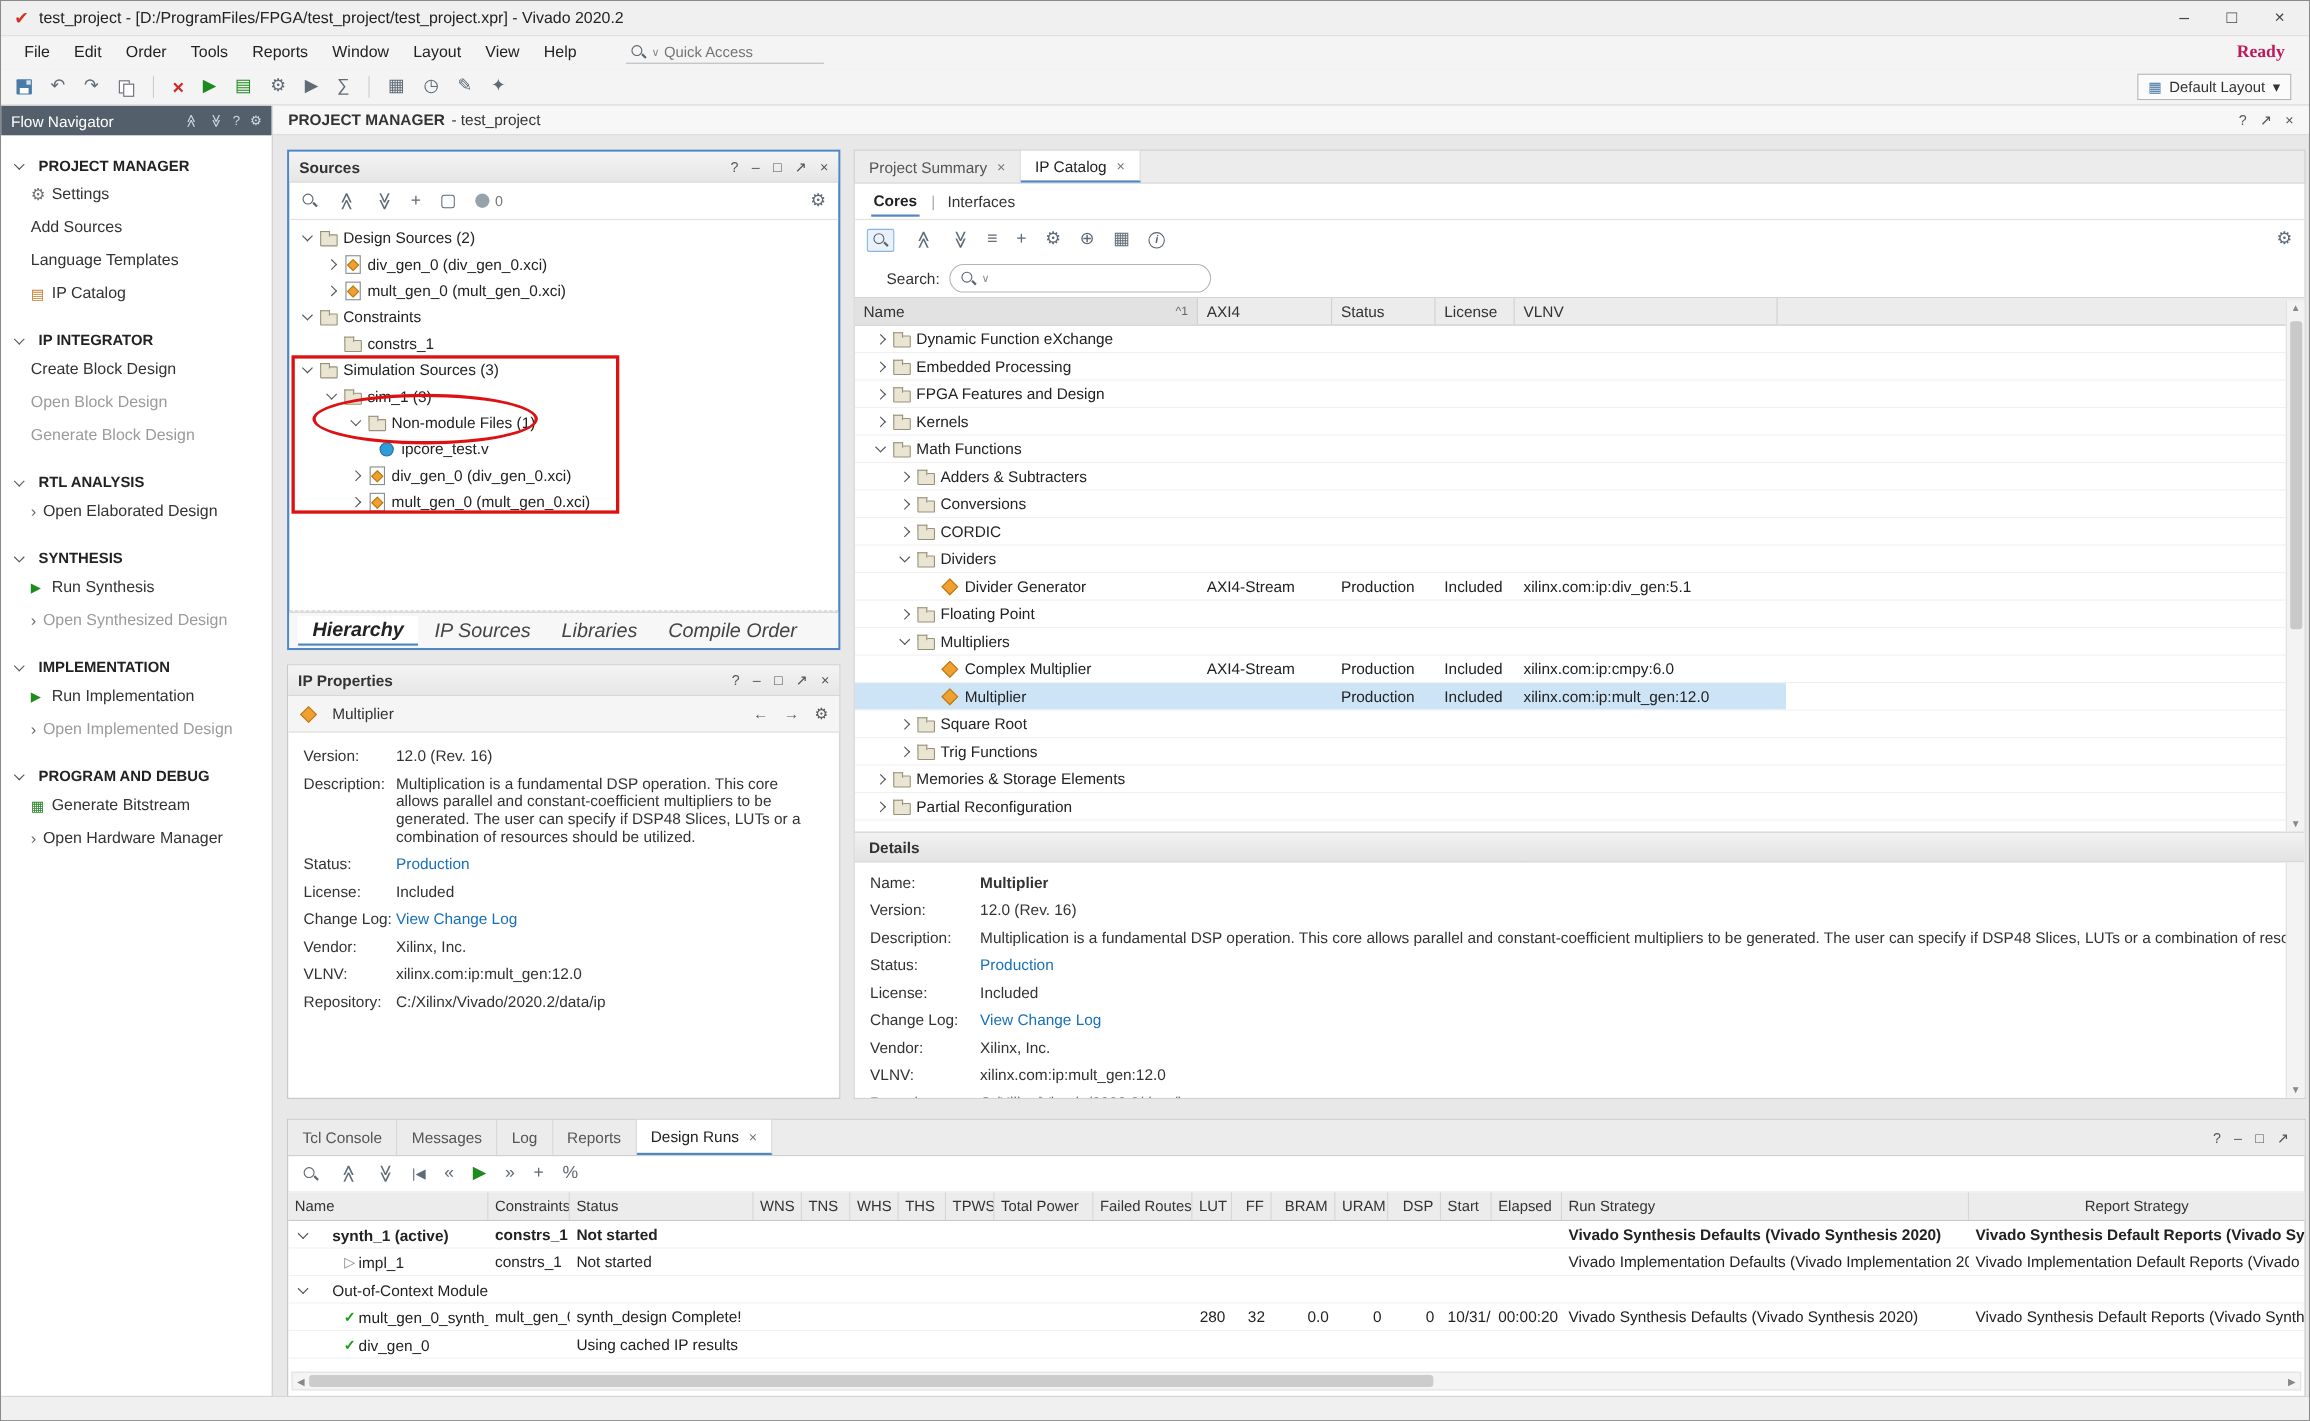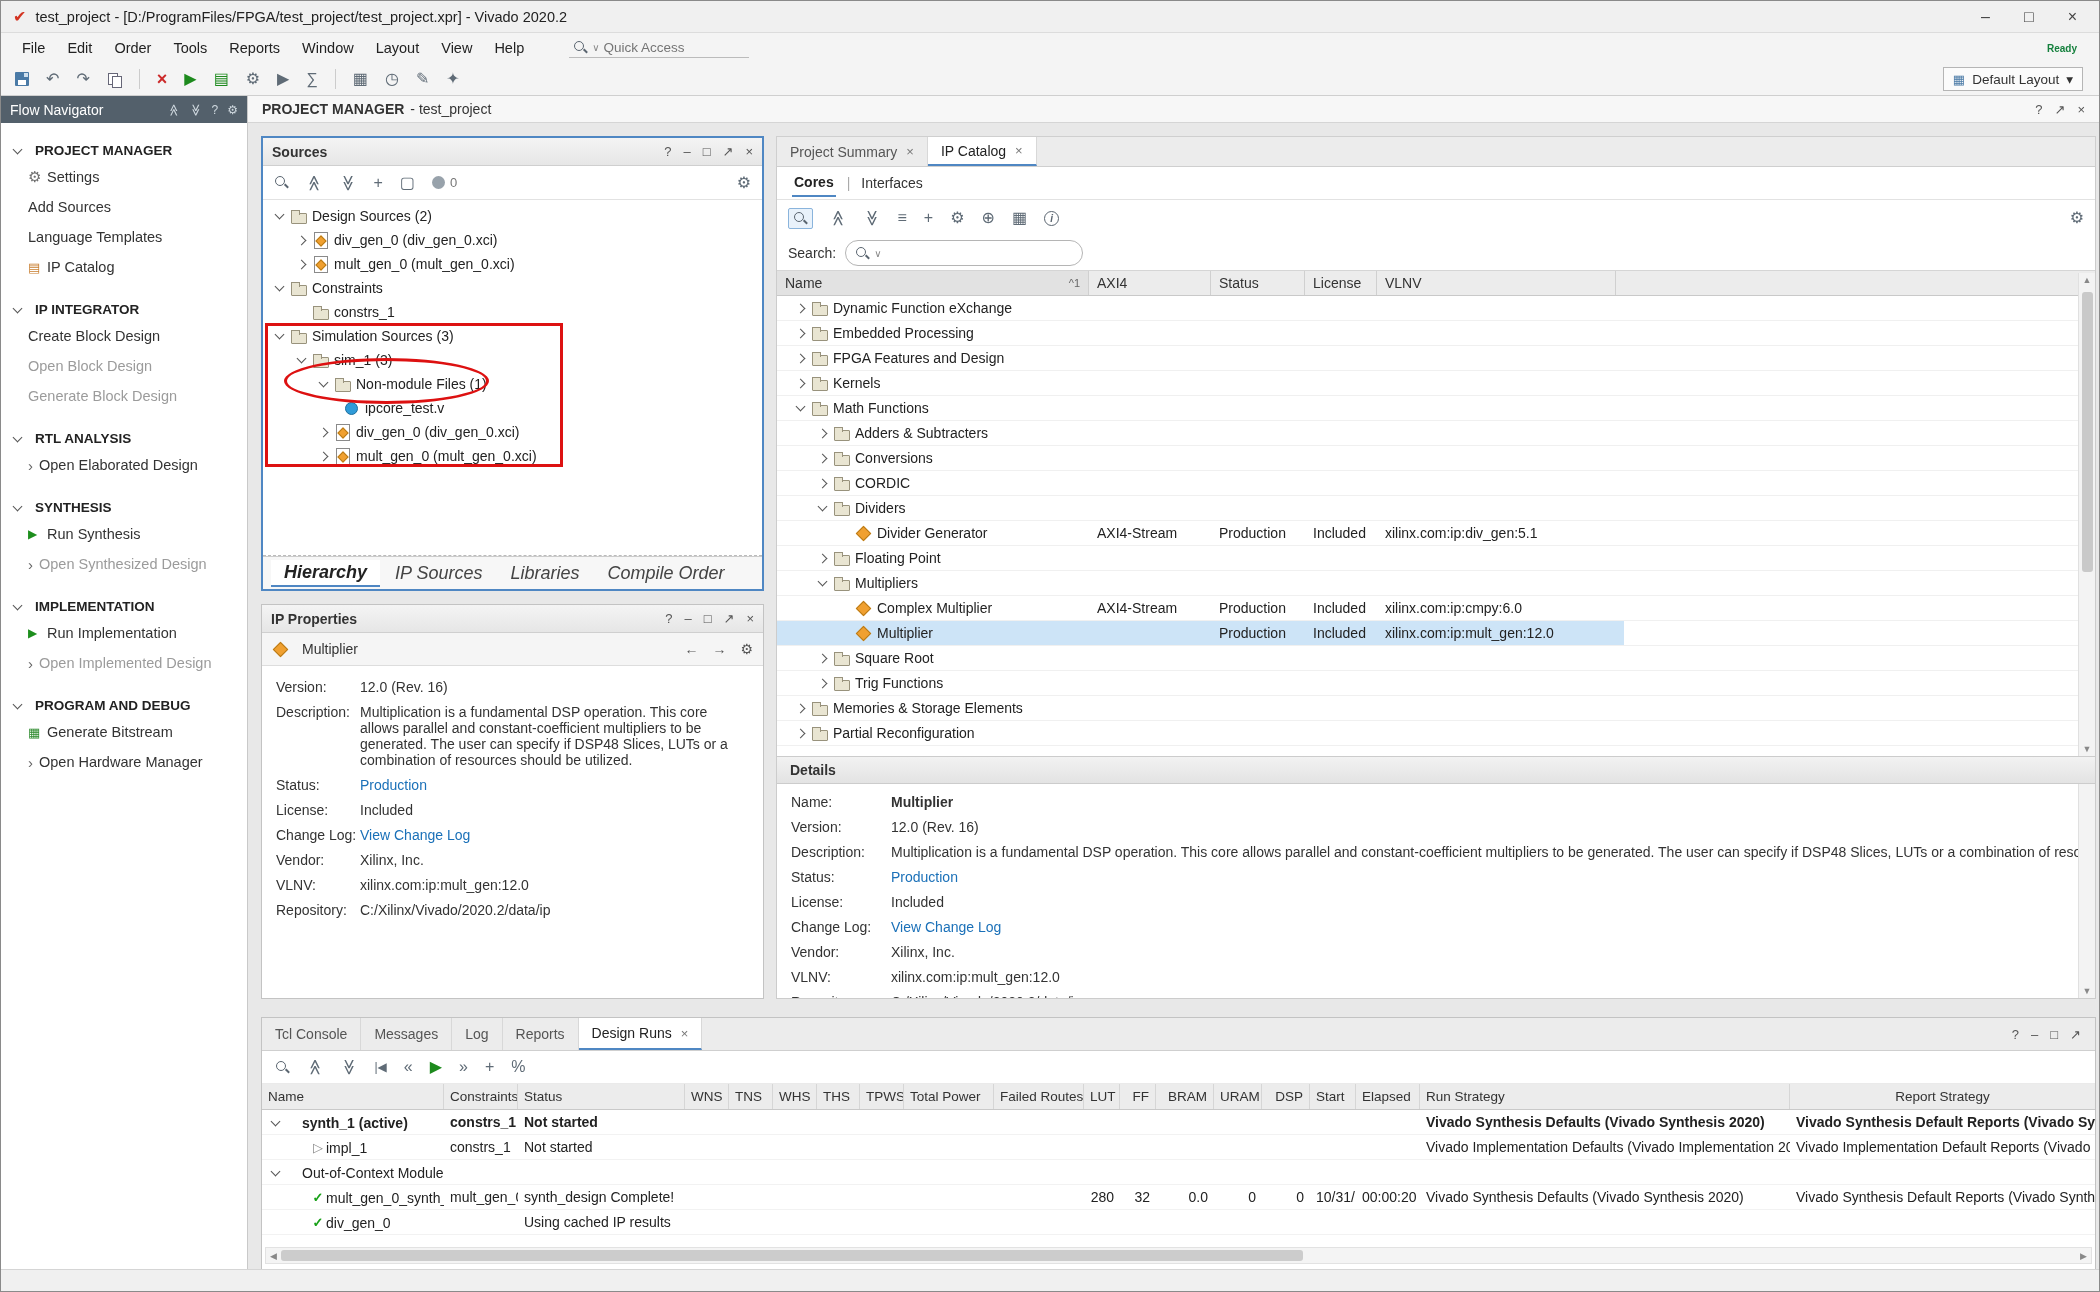--- a/index.html
+++ b/index.html
@@ -18,21 +18,21 @@
   
   .menubar { position:absolute; top:32px; left:0; width:100%; height:30px; background:#f4f4f4;
              display:flex; align-items:center; padding-left:10px; }
   .menus { display:flex; }
   .menu-item { padding:5px 11px; font-size:14.5px; color:#222; }
   .quick-access { margin-left:34px; width:180px; display:flex; align-items:center; gap:4px;
                   border-bottom:1px solid #bbb; padding:2px 4px; }
   .qa-input { border:none; outline:none; background:transparent; width:120px; font-size:13.5px;
               color:#555; font-family:"Liberation Sans", sans-serif; }
   .qa-caret { color:#888; font-size:10px; }
-  .ready { margin-left:auto; margin-right:22px; font-weight:bold; color:#15803d; font-size:10px; }
+  .ready { margin-left:auto; margin-right:22px; font-weight:bold; color:#be185d; font-size:16px;font-family:Liberation Serif, serif; }
 
   
   .toolbar { position:absolute; top:62px; left:0; width:100%; height:33px; background:#f4f4f4;
              border-bottom:1px solid #cfcfcf; display:flex; align-items:center; gap:17px; padding-left:14px; }
   .tb { font-size:16px; color:#5f6b76; display:inline-block; line-height:1; }
   .tsep { width:1px; height:20px; background:#ccc; }
   .g-red { color:#cc2a2a; font-weight:bold; font-size:18px; }
   .g-green { color:#1d8a1d; }
   .rot90 { display:inline-block; transform:rotate(90deg); }
   .layout-dd { margin-left:auto; margin-right:16px; border:1px solid #b5b5b5; background:#fbfbfb;
@@ -126,21 +126,21 @@
   .ws-tab.active { background:#fff; color:#222; border-bottom:2px solid #4f87c3; }
   .tab-close { display:none; color:#777; font-size:13px; }
   .tab-close.show { display:inline; }
   .ws-body { position:relative; background:#fff; height:832px; border:1px solid #ccc; border-top:none; overflow:hidden; }
   .cores-bar { height:33px; border-bottom:1px solid #e2e2e2; display:flex; align-items:center;
                gap:11px; padding:0 15px; font-size:14px; }
   .sub-active { font-weight:bold; color:#222; border-bottom:2px solid #4f87c3; padding:5px 2px; }
   .sep-pipe { color:#aaa; }
   .cat-toolbar { height:36px; display:flex; align-items:center; gap:17px; padding:0 11px; color:#5a6570; }
   .boxed { border:1px solid #8ab4dc; background:#e9f2fb; padding:2px 4px; border-radius:2px; display:inline-flex; }
-  .cat-search { height:34px; display:flex; align-items:center; gap:9px; padding:0 11px; font-size:14px; }
+  .cat-search { height:34px; display:flex; align-items:center; gap:9px; padding:0 29px; font-size:14px; }
   .search-box { width:238px; height:26px; border:1px solid #b5b5b5; border-radius:13px; display:flex;
                 align-items:center; gap:4px; padding:0 9px; }
   .search-box input { border:none; outline:none; flex:1; font-size:13.5px; background:transparent;
                       font-family:"Liberation Sans", sans-serif; }
   .sb-caret { color:#888; font-size:10px; }
   .cat-header { height:26px; display:flex; background:#ececec; border-top:1px solid #d5d5d5;
                 border-bottom:1px solid #c9c9c9; font-size:14px; color:#333; }
   .ch-cell { padding:0 8px; border-right:1px solid #d0d0d0; display:flex; align-items:center; line-height:24px; }
   .ch-name { width:312px; background:#e2e2e2; }
   .ch-axi { width:122px; } .ch-status { width:94px; } .ch-lic { width:72px; } .ch-vlnv { width:239px; }

